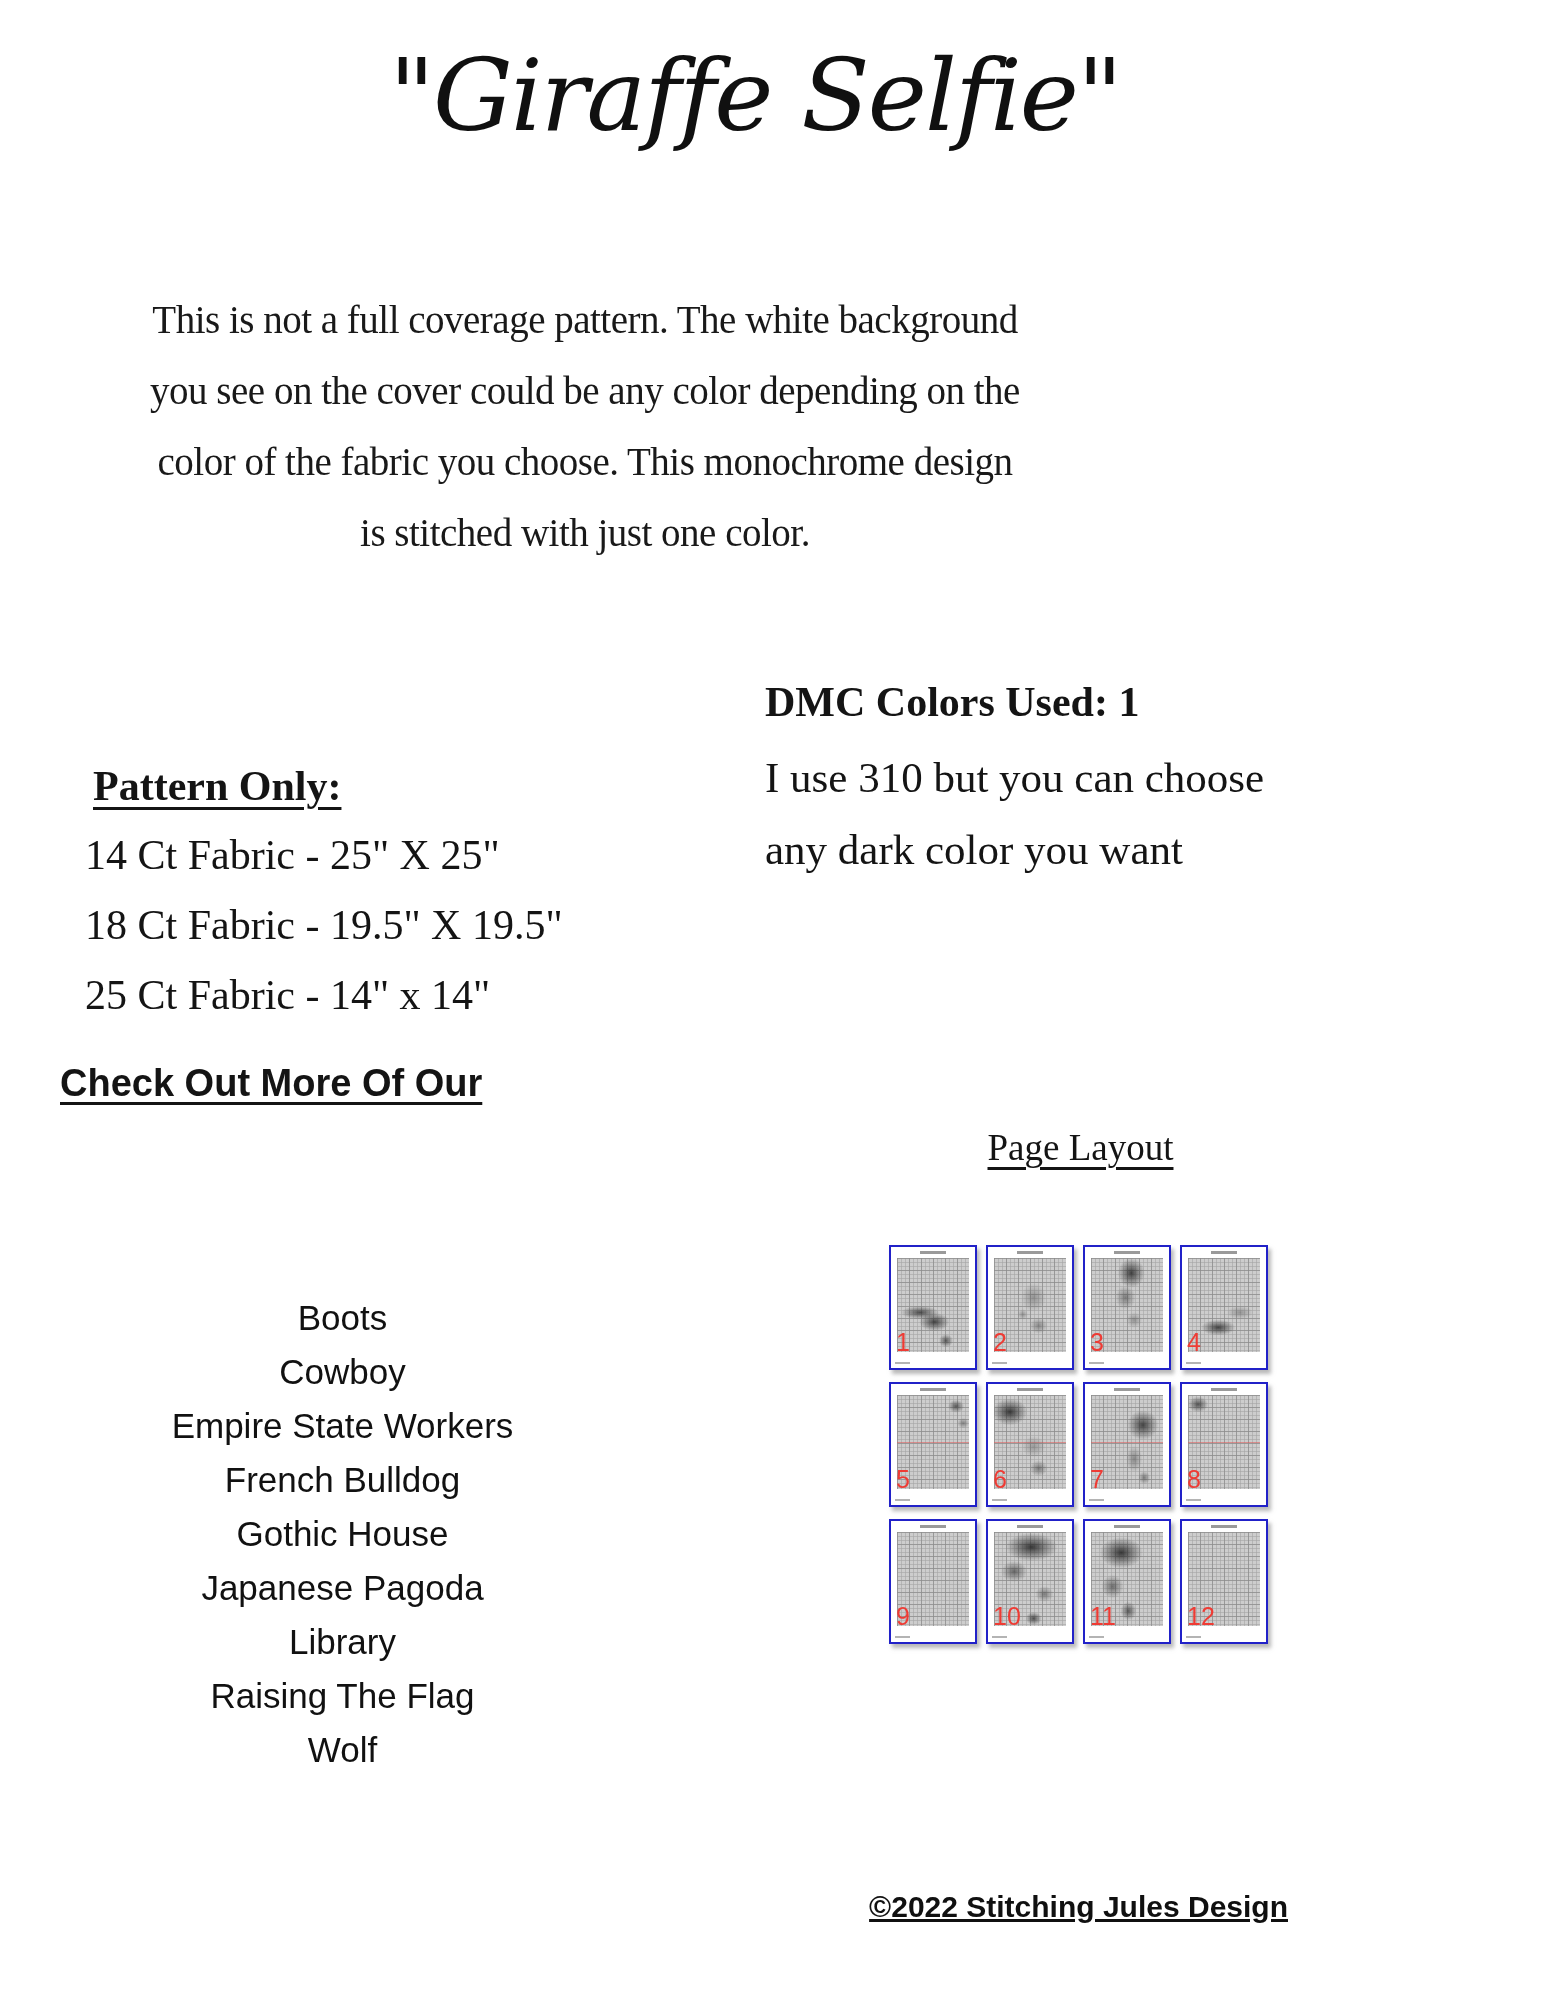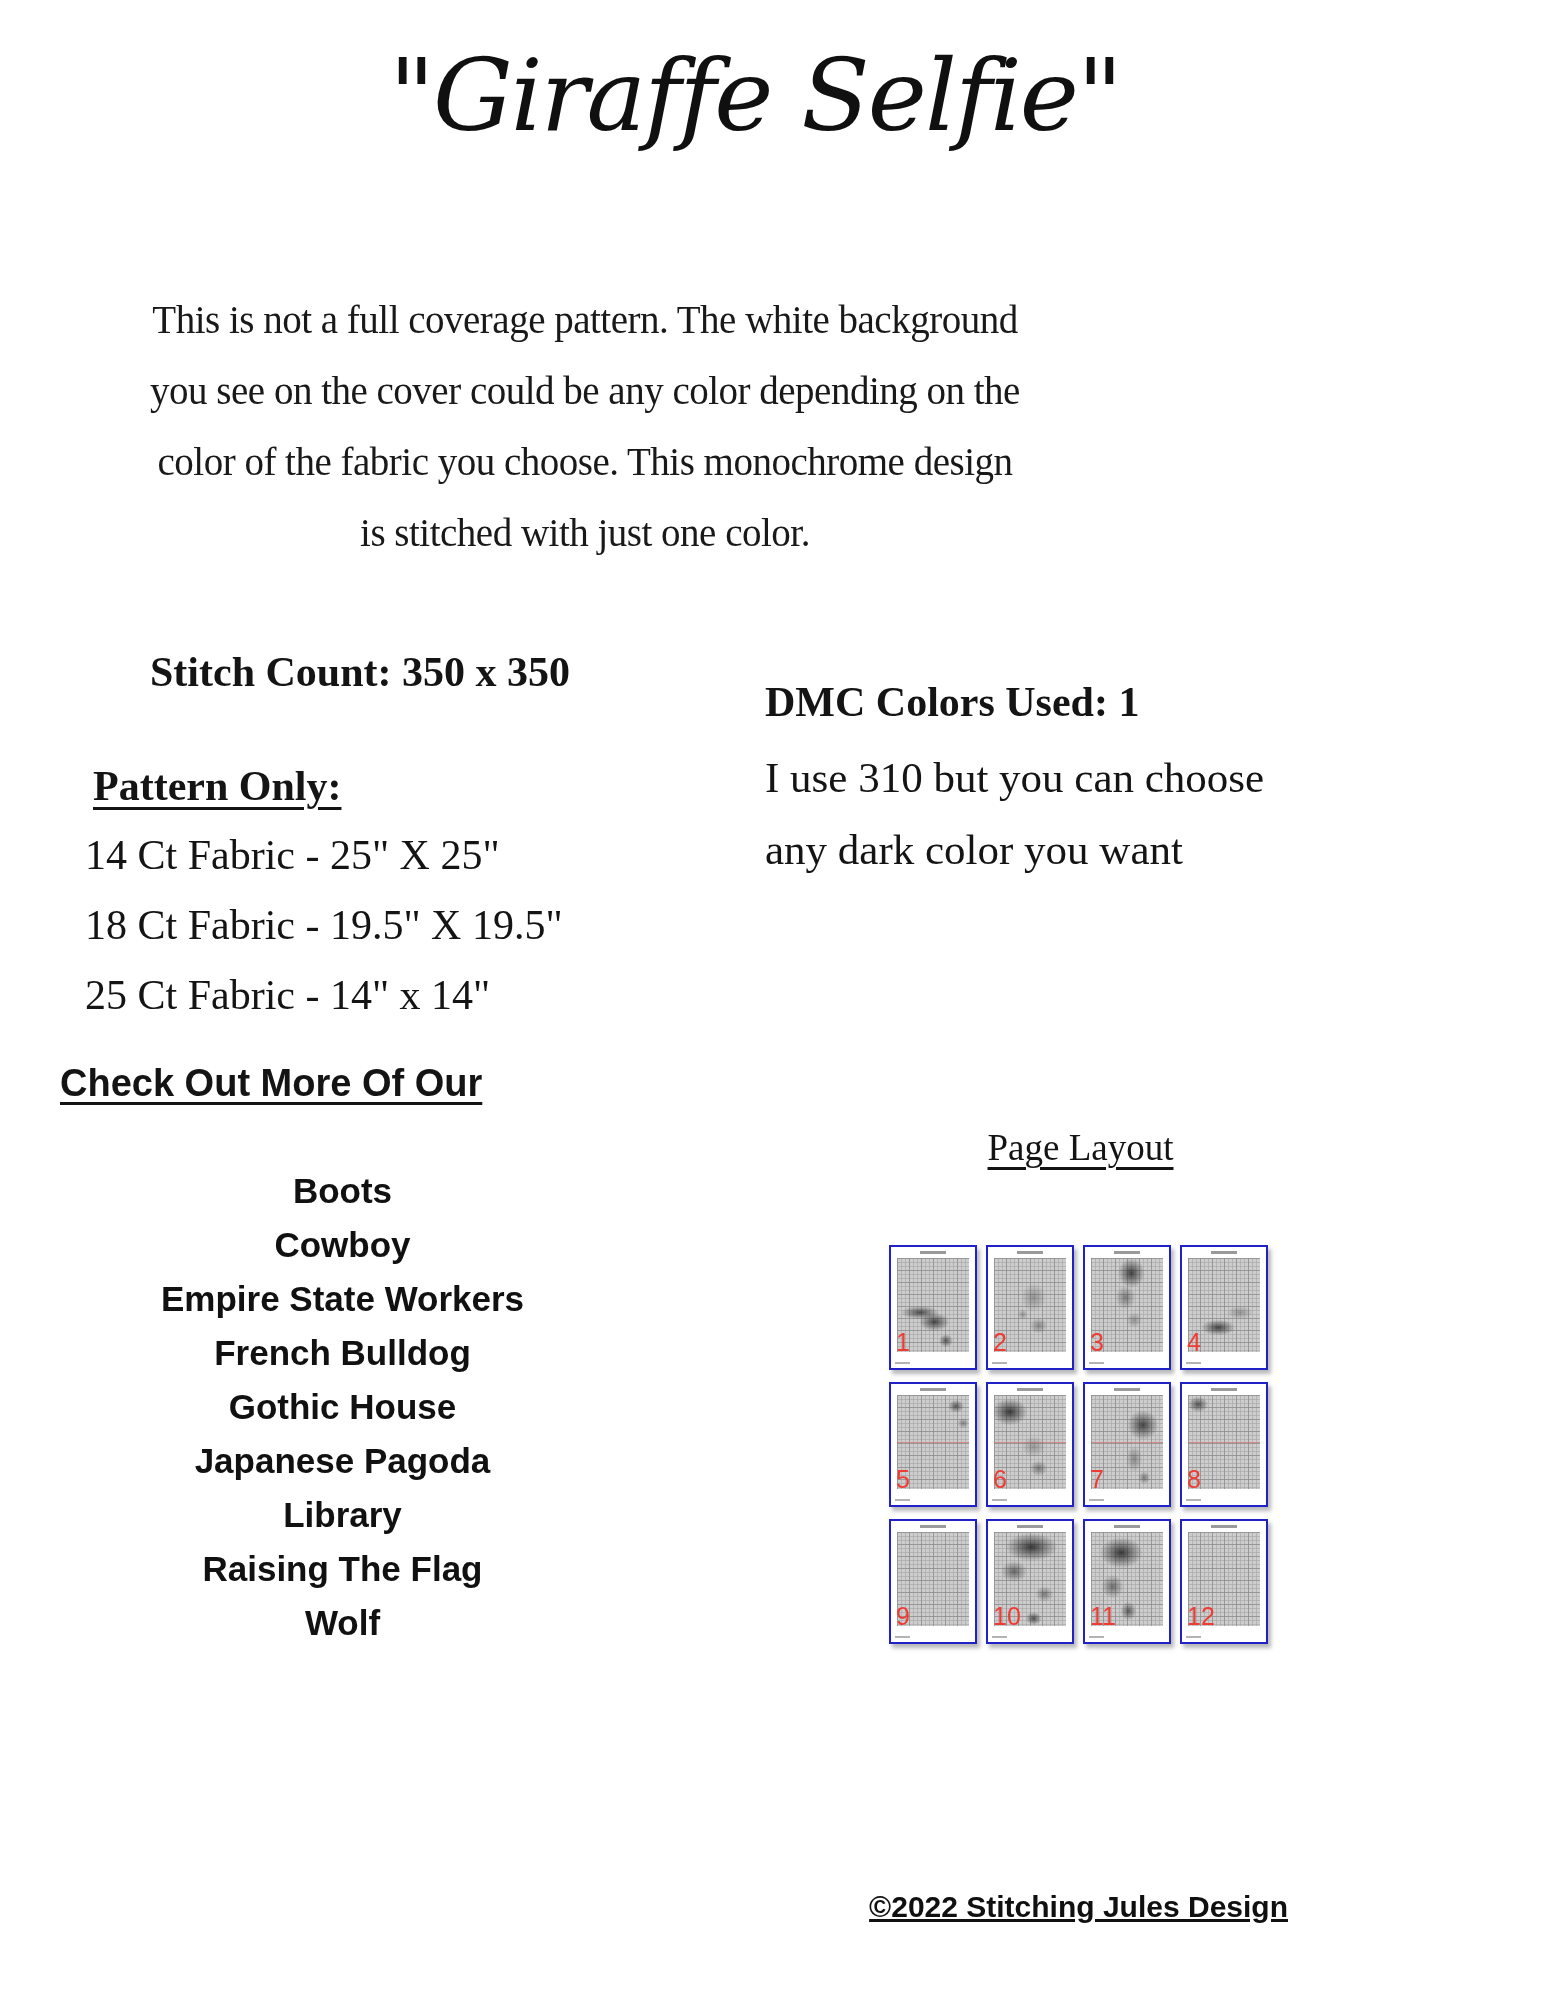--- a/index.html
+++ b/index.html
@@ -19,22 +19,22 @@
   .dmc-note{position:absolute;left:765px;top:742px;font-size:43px;line-height:72px;}
 
   .pattern-only{position:absolute;left:93px;top:762px;font-weight:bold;font-size:42px;
         text-decoration:underline;text-decoration-thickness:3px;text-underline-offset:7px;}
   .fabric-list{position:absolute;left:85px;top:820px;font-size:42px;line-height:70px;}
 
   .more-heading{position:absolute;left:60px;top:1056px;width:565px;
         font-family:"Liberation Sans",sans-serif;font-weight:bold;font-size:38px;line-height:54px;}
   .more-heading .uline{text-decoration:underline;text-decoration-thickness:3px;text-underline-offset:6px;}
 
-  .design-list{position:absolute;left:60px;top:1164px;width:565px;text-align:center;
-        font-family:"Liberation Sans",sans-serif;font-weight:bold;font-size:35px;line-height:54px;color:#111;}
+  .design-list{position:absolute;left:60px;top:1291px;width:565px;text-align:center;
+        font-family:"Liberation Sans",sans-serif;font-weight:normal;font-size:35px;line-height:54px;color:#111;}
 
   .page-layout-heading{position:absolute;left:963px;top:1126px;width:235px;text-align:center;
         font-weight:normal;font-size:37px;text-decoration:underline;
         text-decoration-thickness:3px;text-underline-offset:7px;}
 
   .tiles{position:absolute;left:889px;top:1245px;display:grid;
          grid-template-columns:repeat(4,88px);grid-auto-rows:125px;
          column-gap:9px;row-gap:12px;}
   .tile{position:relative;background:#ffffff;border:2px solid #2121c8;
         box-shadow:3px 4px 4px rgba(125,125,125,.55);}
@@ -100,21 +100,20 @@
 
   <div class="title">"Giraffe Selfie"</div>
 
   <div class="intro">
     <div>This is not a full coverage pattern. The white background</div>
     <div>you see on the cover could be any color depending on the</div>
     <div>color of the fabric you choose. This monochrome design</div>
     <div>is stitched with just one color.</div>
   </div>
 
-  <div class="stitch-count">Stitch Count: 350 x 350</div>
 
   <div class="dmc-heading">DMC Colors Used: 1</div>
   <div class="dmc-note">
     <div>I use 310 but you can choose</div>
     <div>any dark color you want</div>
   </div>
 
   <div class="pattern-only">Pattern Only:</div>
   <div class="fabric-list">
     <div>14 Ct Fabric - 25" X 25"</div>

